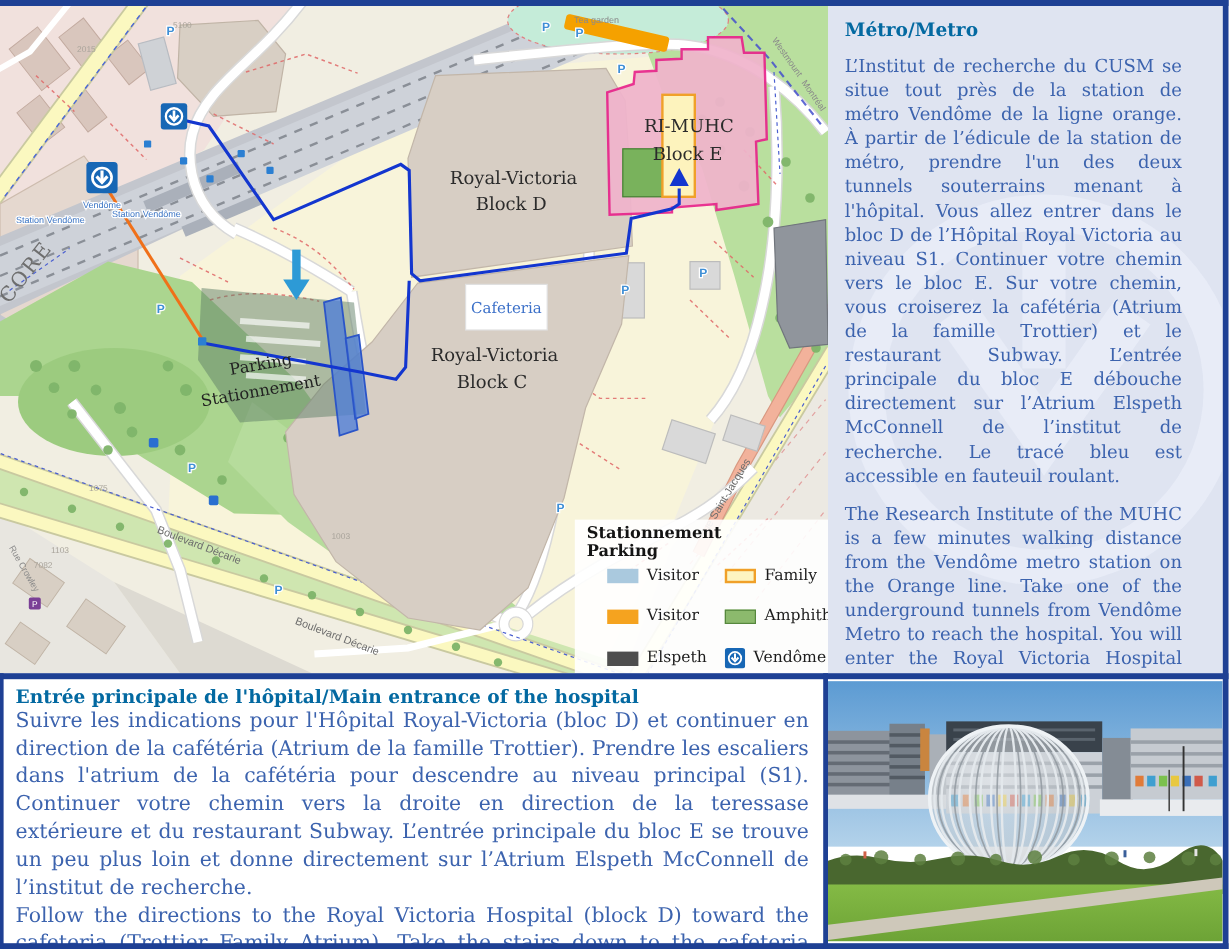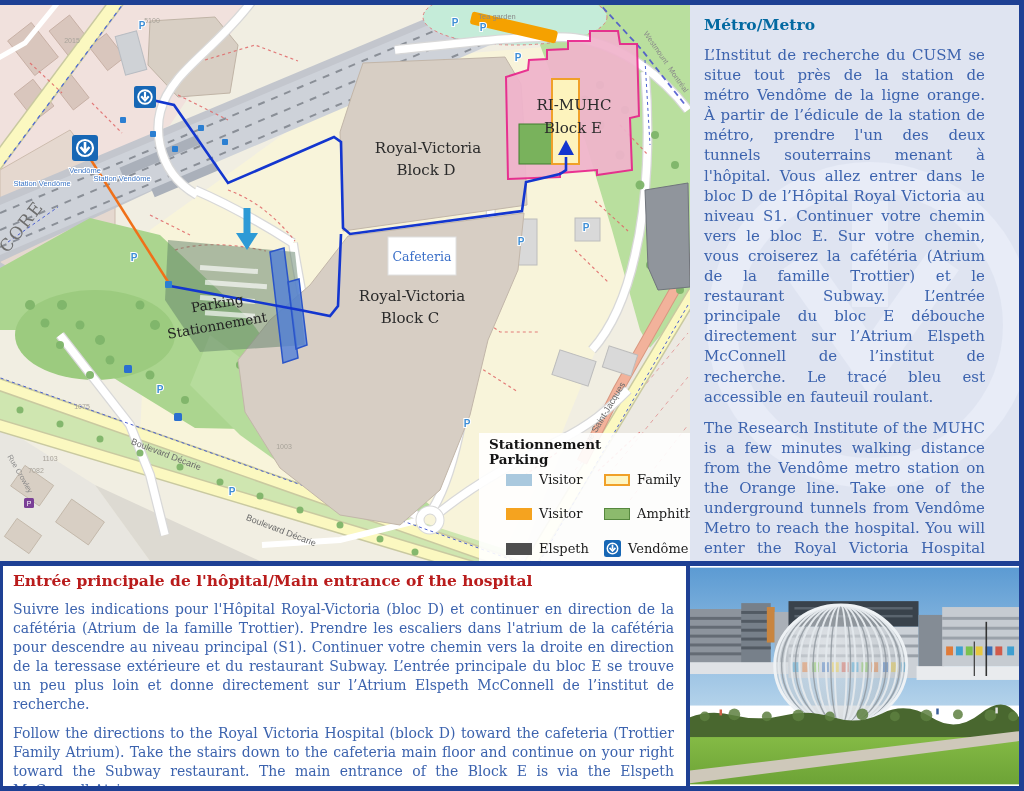--- a/index.html
+++ b/index.html
@@ -31,22 +31,22 @@
 
   .metro-panel{position:absolute;left:690px;top:5px;width:329px;height:556px;background:#dfe4f1;
                box-sizing:border-box;padding:10px 16px 0 14px;overflow:hidden;}
   .metro-panel .wm{position:absolute;left:0;top:0;z-index:0;}
   .metro-panel .content{position:relative;z-index:1;}
   .panel-title{font-weight:bold;font-size:15.5px;color:#0369a1;}
   .panel-p{margin:11px 18px 0 0;font-size:15px;line-height:1.34;color:#3c63ae;text-align:justify;}
 
   .entrance{position:absolute;left:3px;top:566px;width:683px;height:220px;background:#fff;
             box-sizing:border-box;padding:5px 12px 0 10px;}
-  .entrance-title{font-weight:bold;font-size:15.5px;color:#b91c1c;}
-  .entrance-p{margin:10px 0 0 0;font-size:14px;line-height:1.36;color:#3c63ae;text-align:justify;}
+  .entrance-title{font-weight:bold;font-size:15.5px;color:#0369a1;}
+  .entrance-p{margin:0 0 0 0;font-size:17px;line-height:1.36;color:#3c63ae;text-align:justify;}
 
   .photo{position:absolute;left:690px;top:566px;width:329px;height:220px;overflow:hidden;}
 
   
   text{font-family:"Liberation Sans",sans-serif;}
   .ml{font-family:"DejaVu Serif",serif;font-size:15px;fill:#2b2b2b;text-anchor:middle;}
   .ml2{font-family:"DejaVu Serif",serif;font-size:12.5px;fill:#3a6fc8;text-anchor:middle;}
   .street{font-size:9px;fill:#6b6b6b;text-anchor:middle;}
   .street-sm{font-size:7.5px;fill:#8a8a8a;text-anchor:middle;}
   .tinynum{font-size:7px;fill:#a8a39a;text-anchor:middle;}

